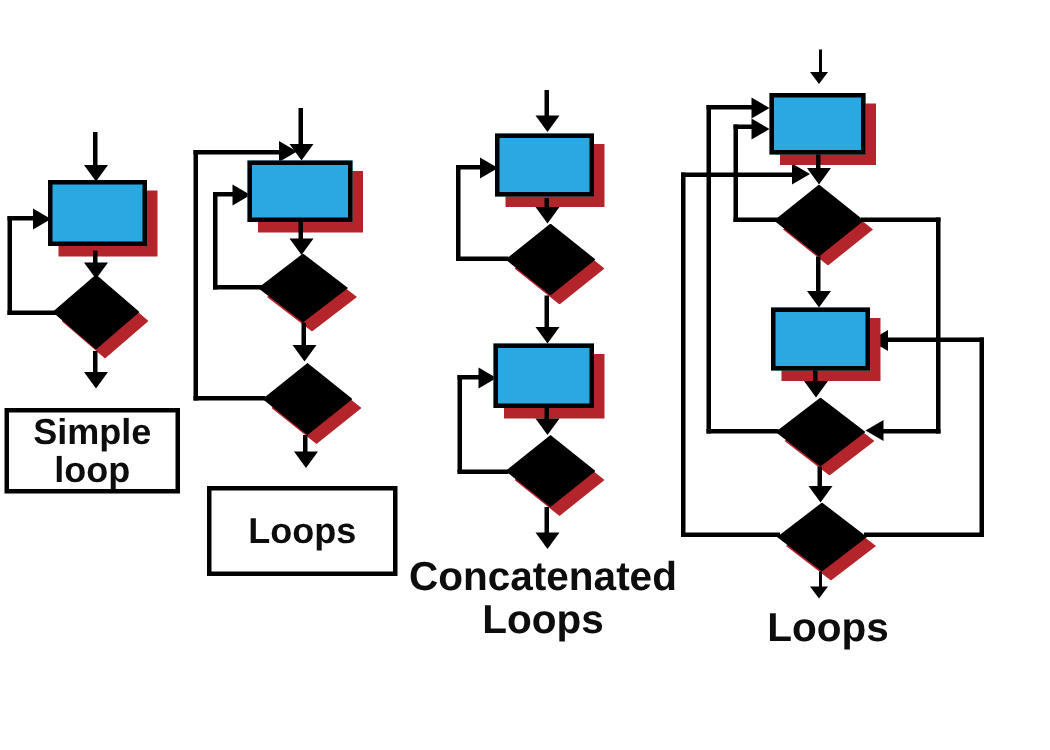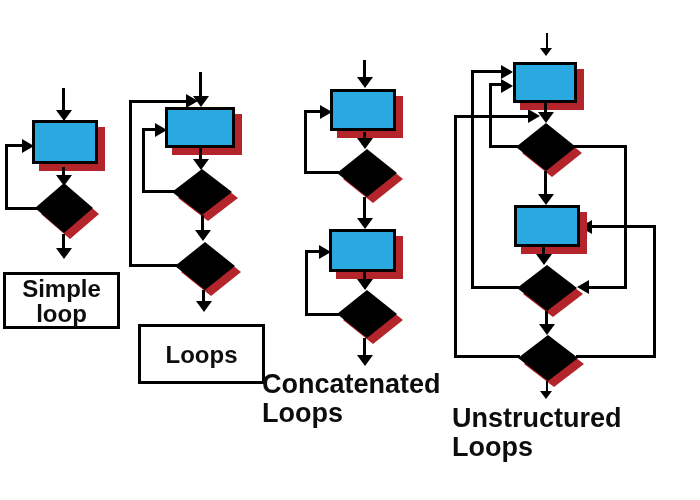--- a/index.html
+++ b/index.html
@@ -12,21 +12,21 @@
   .dia{position:absolute;background:#000;clip-path:polygon(50% 0,100% 50%,50% 100%,0 50%);}
   .dia.shadow-c{background:#b3242b;}
   .ah{position:absolute;width:0;height:0;}
   .ahd{border-left:8px solid transparent;border-right:8px solid transparent;border-top:11px solid #000;}
   .ahds{border-left:6px solid transparent;border-right:6px solid transparent;border-top:8px solid #000;}
   .ahr{border-top:7px solid transparent;border-bottom:7px solid transparent;border-left:12px solid #000;}
   .ahl{border-top:7px solid transparent;border-bottom:7px solid transparent;border-right:12px solid #000;}
   .label-box{position:absolute;border:3px solid #000;box-sizing:border-box;background:#fff;
              display:flex;flex-direction:column;align-items:center;justify-content:center;
              font-weight:700;color:#0d0d0d;text-align:center;}
-  .label-free{position:absolute;font-weight:700;color:#0d0d0d;}
+  .label-free{position:absolute;font-weight:700;color:#0d0d0d;text-align:center;}
   .fs24{font-size:24px;line-height:25px;}
   .fs27{font-size:27px;line-height:29px;}
 </style>
 </head>
 <body>
 
 <div class="stage">
   <div class="group">
       <div class="ln" style="left: 62px; top: 88px; width: 3px; height: 24px;"></div>
       <div class="ah ahd" style="left: 56px; top: 110px;"></div>
@@ -148,16 +148,15 @@
   <div class="label-box fs24" style="left:138px;top:324px;width:127px;height:60px">
     <span>Loops</span>
   </div>
 
   <div class="label-free fs27" style="left:262px;top:370px;width:200px">
     <div>Concatenated</div>
     <div>Loops</div>
   </div>
 
   <div class="label-free fs27" style="left:452px;top:404px;width:200px">
-    <div>Unstructured</div>
     <div>Loops</div>
   </div>
 </div>
 
 </body></html>

